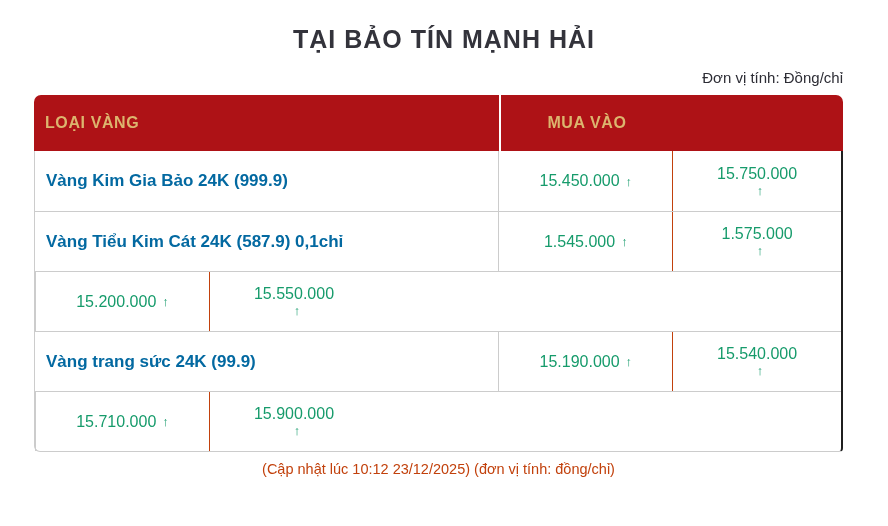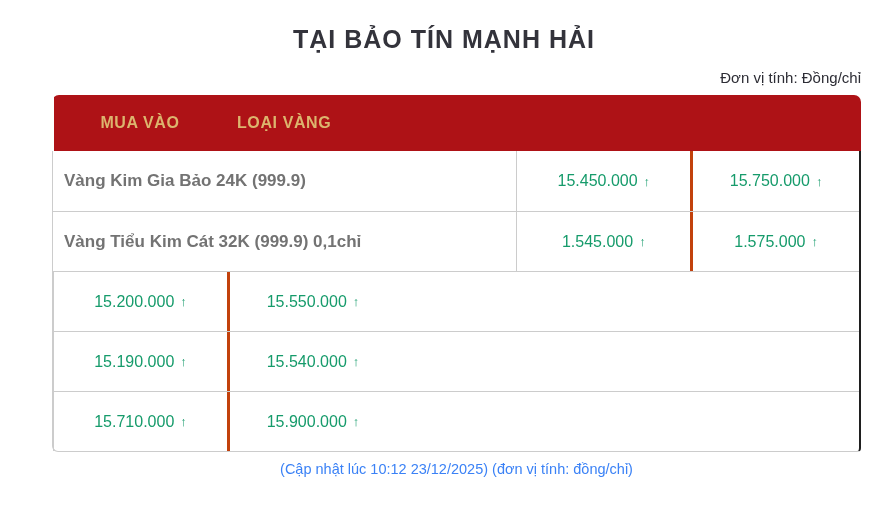--- a/index.html
+++ b/index.html
@@ -23,21 +23,21 @@
   }
   .title {
     margin: 7px 0 0 0;
     text-align: center;
     color: #33333b;
     font-weight: 700;
     font-size: 25px;
     letter-spacing: 1px;
   }
 
-  .content { width: 809px; margin-left: 52px; }
+  .content { width: 809px; margin-left: 34px; }
 
   .unit-note {
     text-align: right;
     font-size: 15px;
     color: #2d2d35;
     margin-top: 15px;
     margin-bottom: 9px;
   }
 
   .gold-table { width: 809px; }
@@ -66,78 +66,78 @@
   }
   .tr { display: flex; height: 60px; }
   .tr + .tr { border-top: 1px solid #cccccc; }
 
   .td { display: flex; align-items: center; }
   .td.name {
     width: 464px;
     padding-left: 11px;
     font-weight: 700;
     font-size: 17px;
-    color: #737373;
+    color: #0369a1;
   }
   .td.price {
     justify-content: center;
     color: #169b6b;
     font-size: 16px;
     font-weight: 500;
   }
   .td.col2 { width: 174px; border-left: 1px solid #cccccc; }
-  .td.col3 { width: 169px; border-left: 3px solid #c2410c; }
+  .td.col3 { width: 169px; border-left: 1px solid #c2410c; flex-direction: column; }
 
   .arrow {
     font-size: 13px;
     margin-left: 6px;
     color: #169b6b;
   }
 
   .footer-note {
     text-align: center;
     font-size: 14.5px;
-    color: #3b82f6;
+    color: #c2410c;
     margin-top: 9px;
   }
 </style>
 </head>
 <body>
 
 <div class="page">
 
   <h1 class="title">TẠI BẢO TÍN MẠNH HẢI</h1>
 
   <div class="content">
 
     <div class="unit-note">Đơn vị tính: Đồng/chỉ</div>
 
     <div class="gold-table">
 
       <div class="thead">
+        <div class="th name">LOẠI VÀNG</div>
         <div class="th col2">MUA VÀO</div>
-        <div class="th name">LOẠI VÀNG</div>
       </div>
 
       <div class="tbody">
 
         <div class="tr">
           <div class="td name">Vàng Kim Gia Bảo 24K (999.9)</div>
           <div class="td price col2">
             <span>15.450.000</span>
             <span class="arrow">↑</span>
           </div>
           <div class="td price col3">
             <span>15.750.000</span>
             <span class="arrow">↑</span>
           </div>
         </div>
 
         <div class="tr">
-          <div class="td name">Vàng Tiểu Kim Cát 32K (999.9) 0,1chỉ</div>
+          <div class="td name">Vàng Tiểu Kim Cát 24K (587.9) 0,1chỉ</div>
           <div class="td price col2">
             <span>1.545.000</span>
             <span class="arrow">↑</span>
           </div>
           <div class="td price col3">
             <span>1.575.000</span>
             <span class="arrow">↑</span>
           </div>
         </div>
 
@@ -146,20 +146,21 @@
             <span>15.200.000</span>
             <span class="arrow">↑</span>
           </div>
           <div class="td price col3">
             <span>15.550.000</span>
             <span class="arrow">↑</span>
           </div>
         </div>
 
         <div class="tr">
+          <div class="td name">Vàng trang sức 24K (99.9)</div>
           <div class="td price col2">
             <span>15.190.000</span>
             <span class="arrow">↑</span>
           </div>
           <div class="td price col3">
             <span>15.540.000</span>
             <span class="arrow">↑</span>
           </div>
         </div>
 

